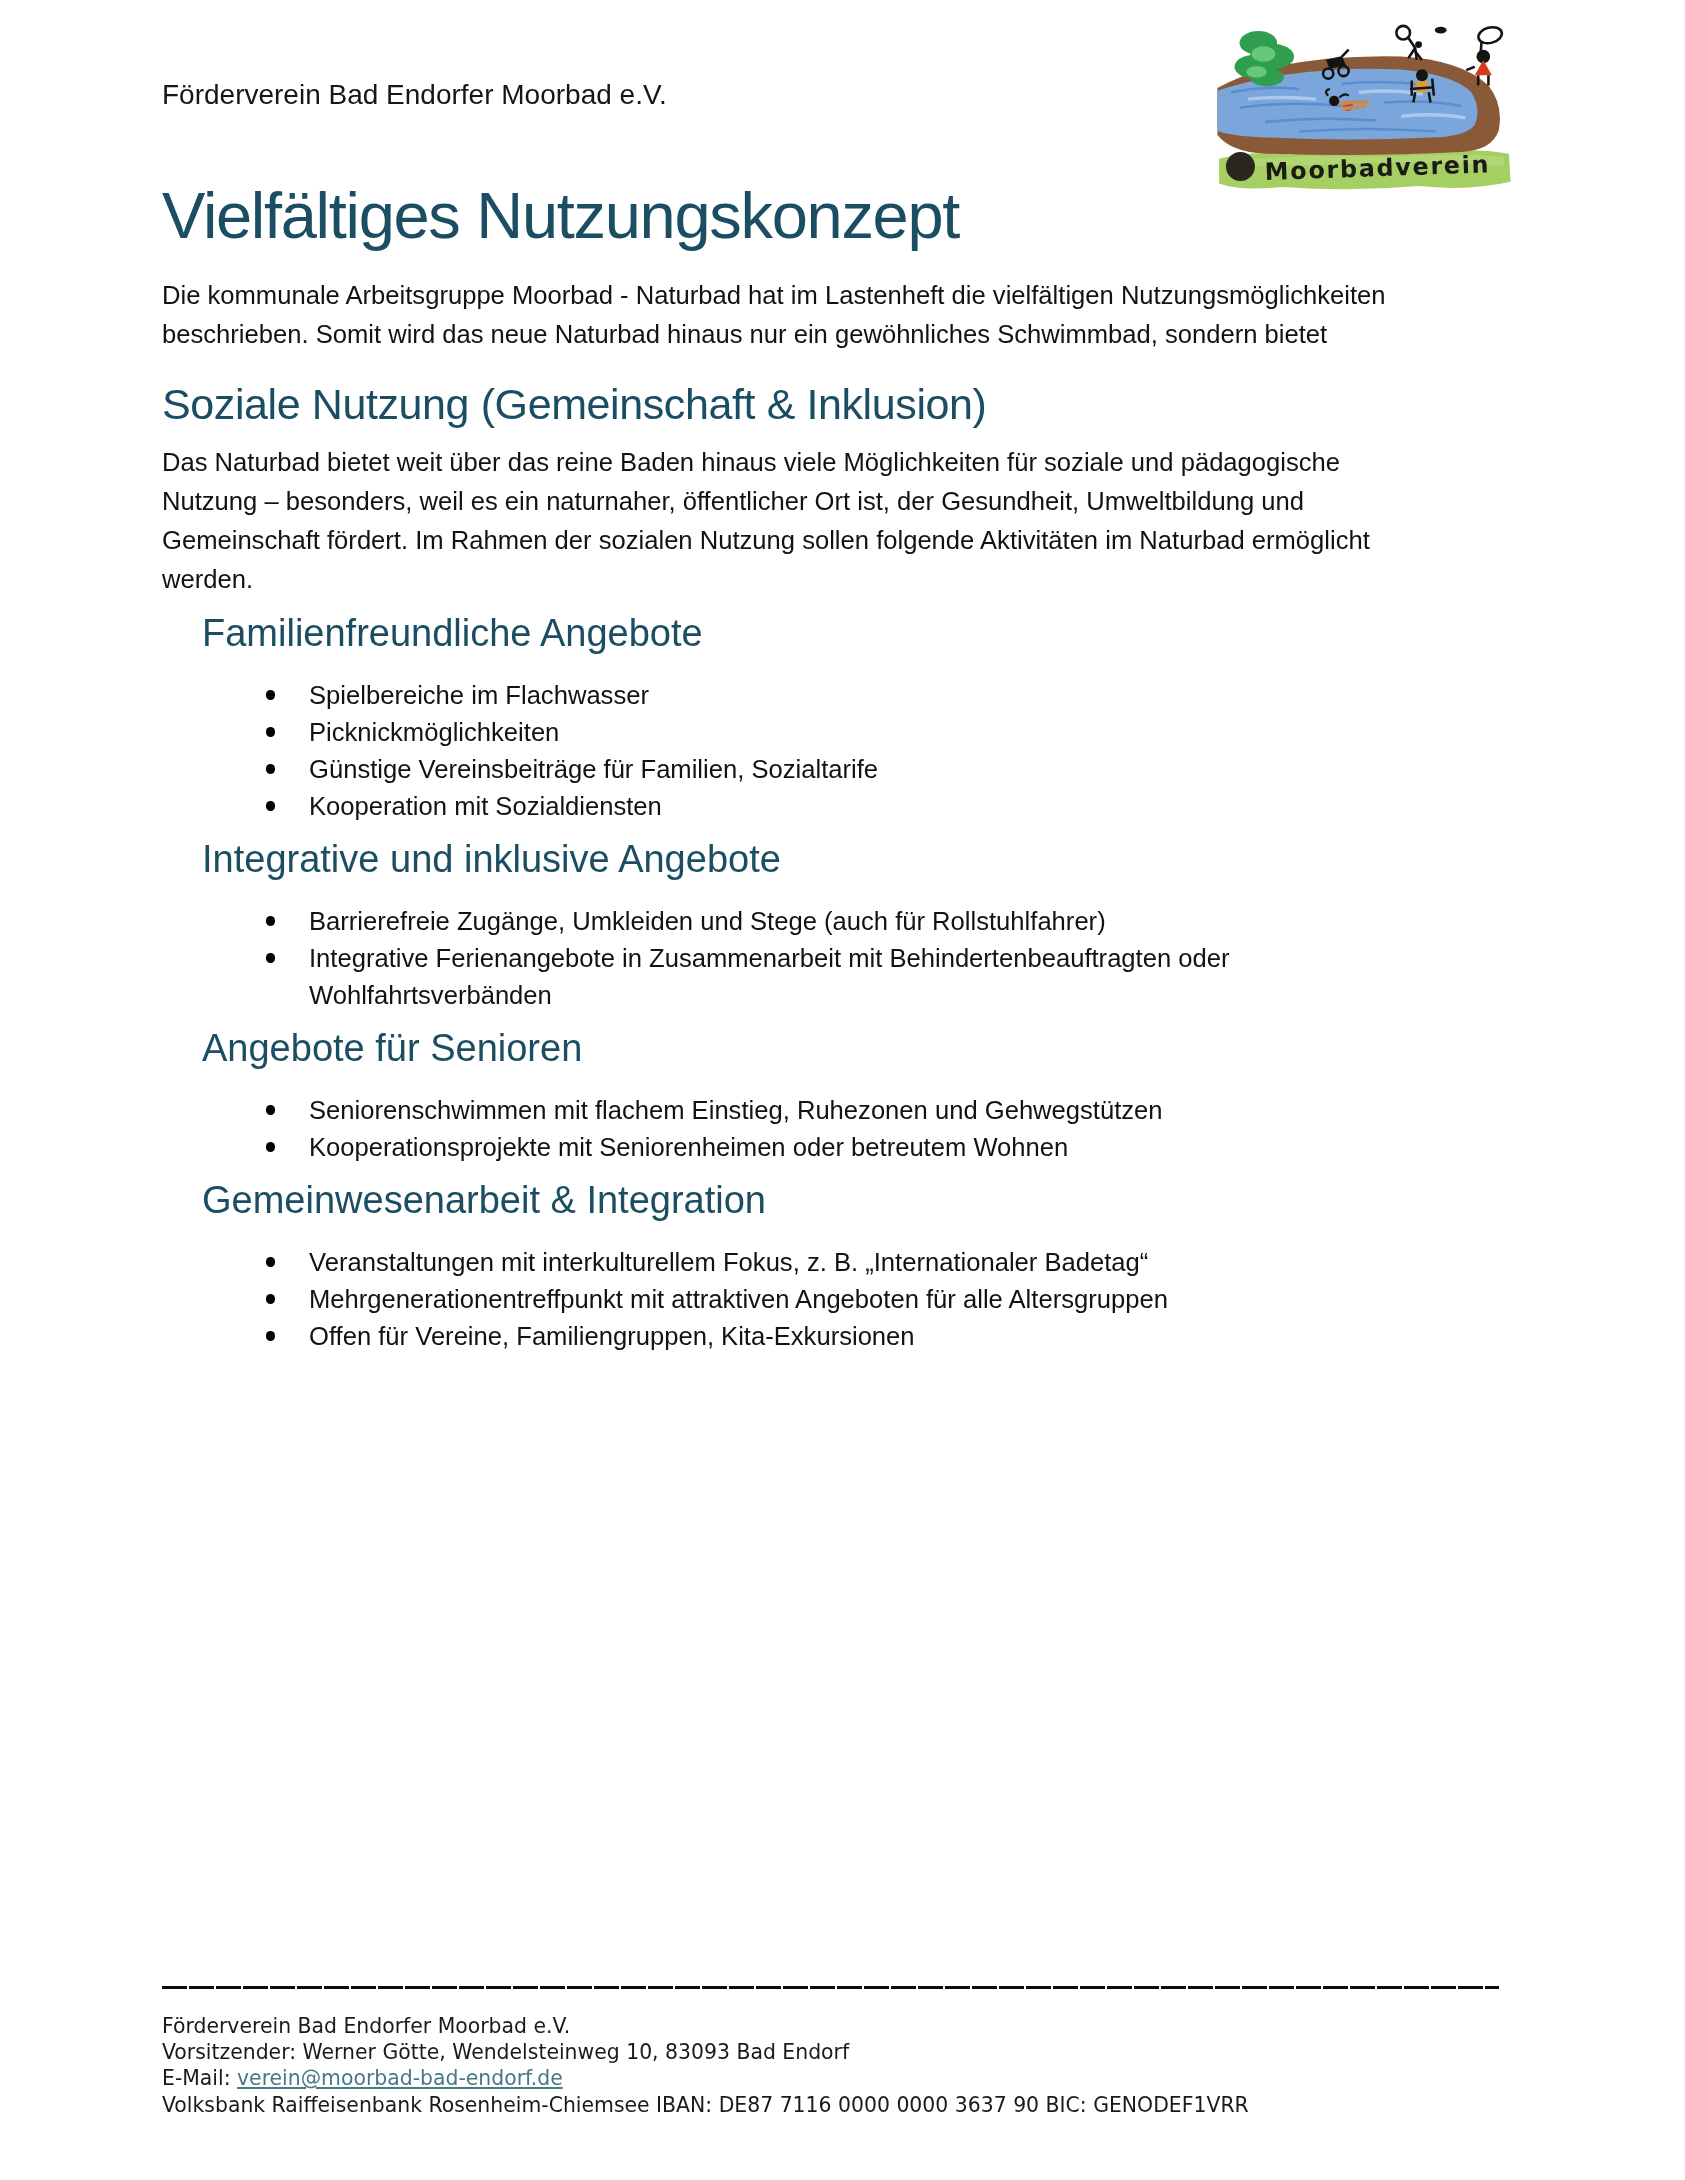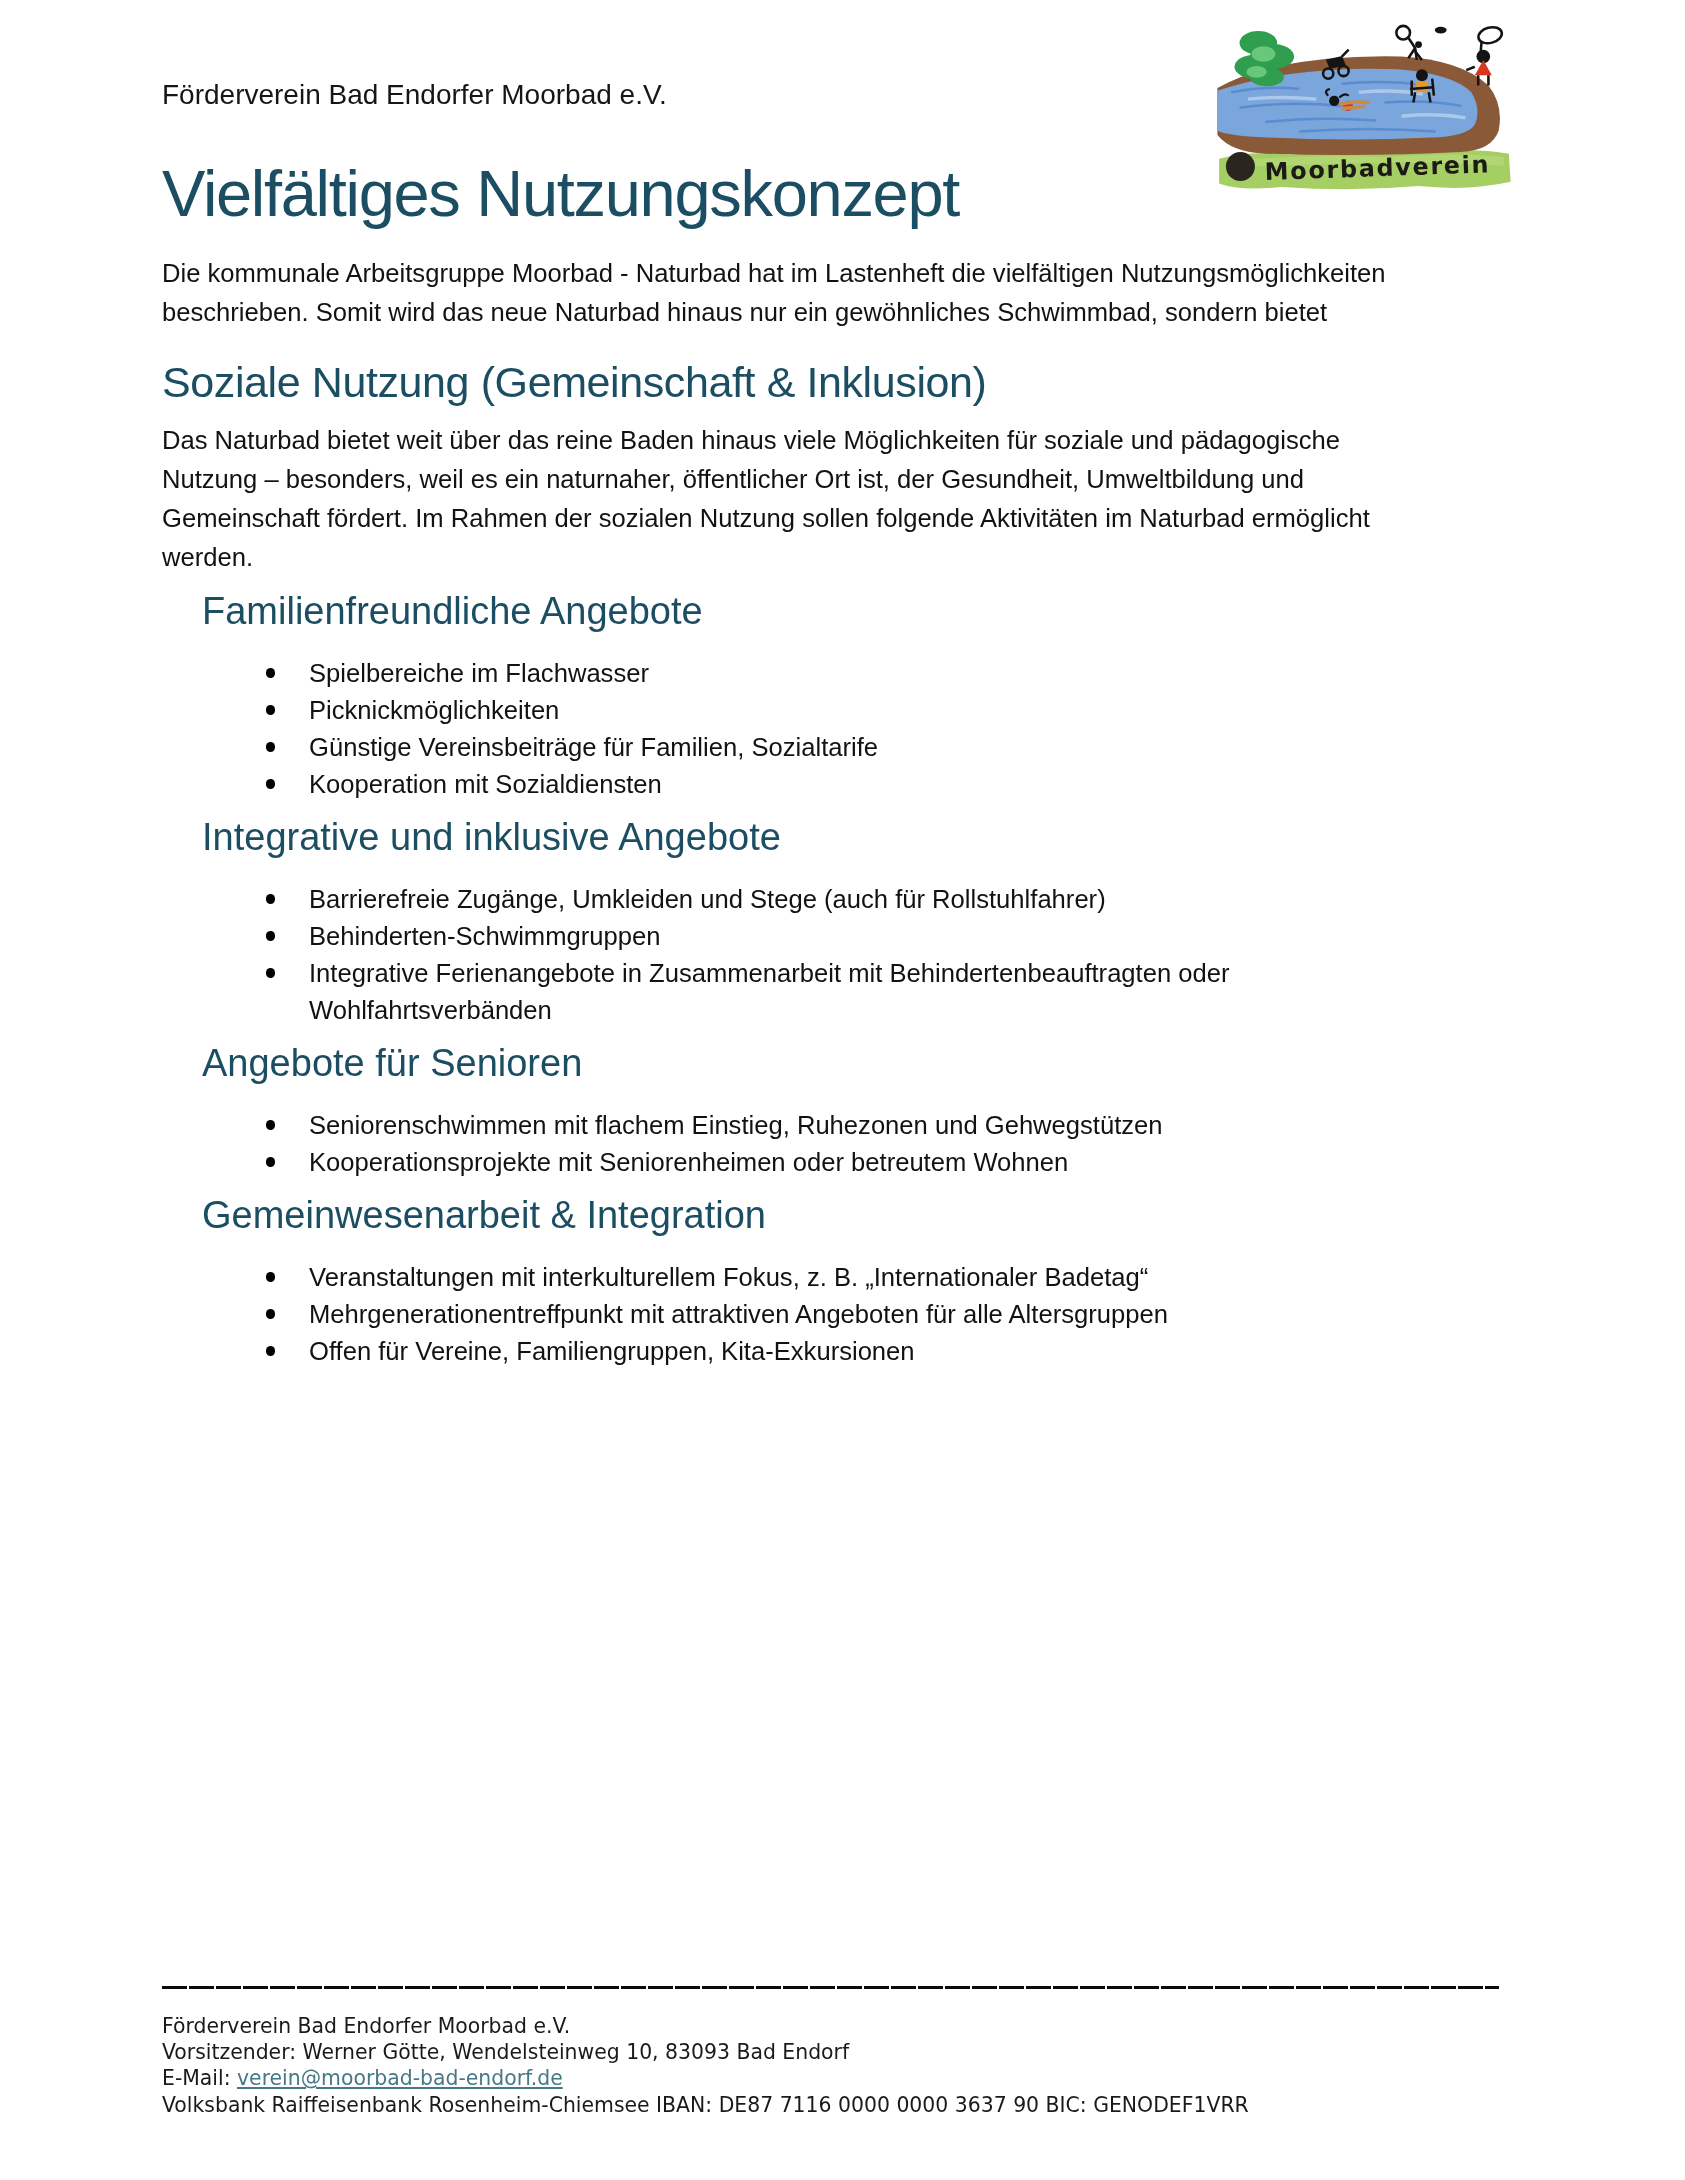--- a/index.html
+++ b/index.html
@@ -24,21 +24,21 @@
     top:0;
     width:1363px;
   }
   .org-name{
     margin-top:78px;
     font-size:28px;
     line-height:34px;
     color:#161616;
   }
   .doc-title{
-    margin-top:46px;
+    margin-top:68px;
     font-size:65px;
     line-height:72px;
     letter-spacing:-1.3px;
     color:var(--heading);
     font-weight:400;
   }
   .para{font-size:25.6px;line-height:39px;}
   .para.intro{margin-top:24px;}
   .para.section-body{margin-top:14px;}
   .para .line{white-space:nowrap;}
@@ -215,21 +215,20 @@
             <li>Picknickmöglichkeiten</li>
             <li>Günstige Vereinsbeiträge für Familien, Sozialtarife</li>
             <li>Kooperation mit Sozialdiensten</li>
           </ul>
       </div>
 
       <div class="subsection">
         <h3>Integrative und inklusive Angebote</h3>
         <ul class="bullets">
             <li>Barrierefreie Zugänge, Umkleiden und Stege (auch für Rollstuhlfahrer)</li>
-            <li>Behinderten-Schwimmgruppen</li>
             <li>Integrative Ferienangebote in Zusammenarbeit mit Behindertenbeauftragten oder Wohlfahrtsverbänden</li>
           </ul>
       </div>
 
       <div class="subsection">
         <h3>Angebote für Senioren</h3>
         <ul class="bullets">
             <li>Seniorenschwimmen mit flachem Einstieg, Ruhezonen und Gehwegstützen</li>
             <li>Kooperationsprojekte mit Seniorenheimen oder betreutem Wohnen</li>
           </ul>

